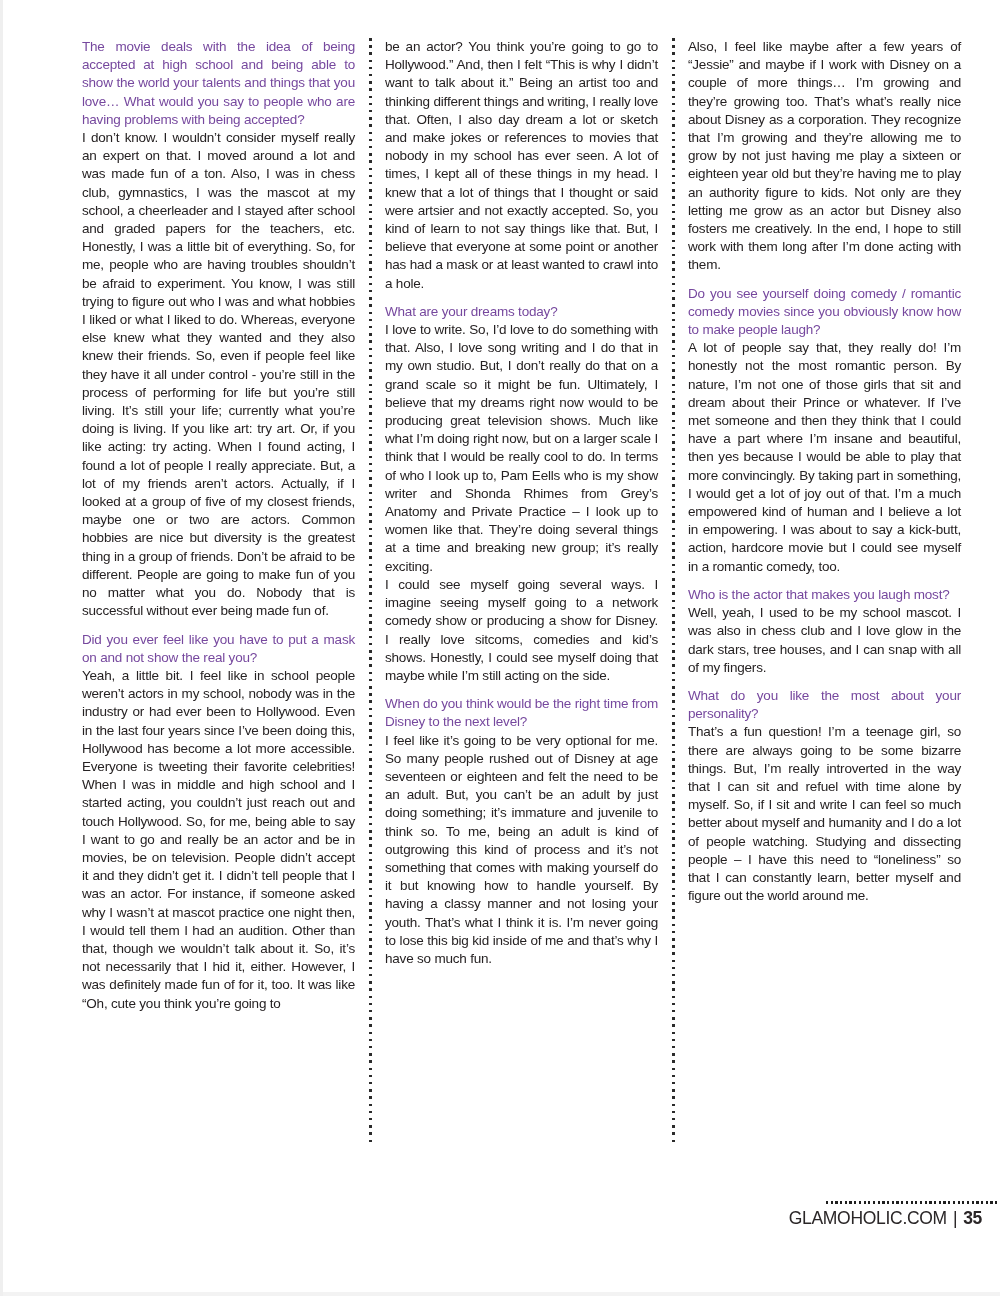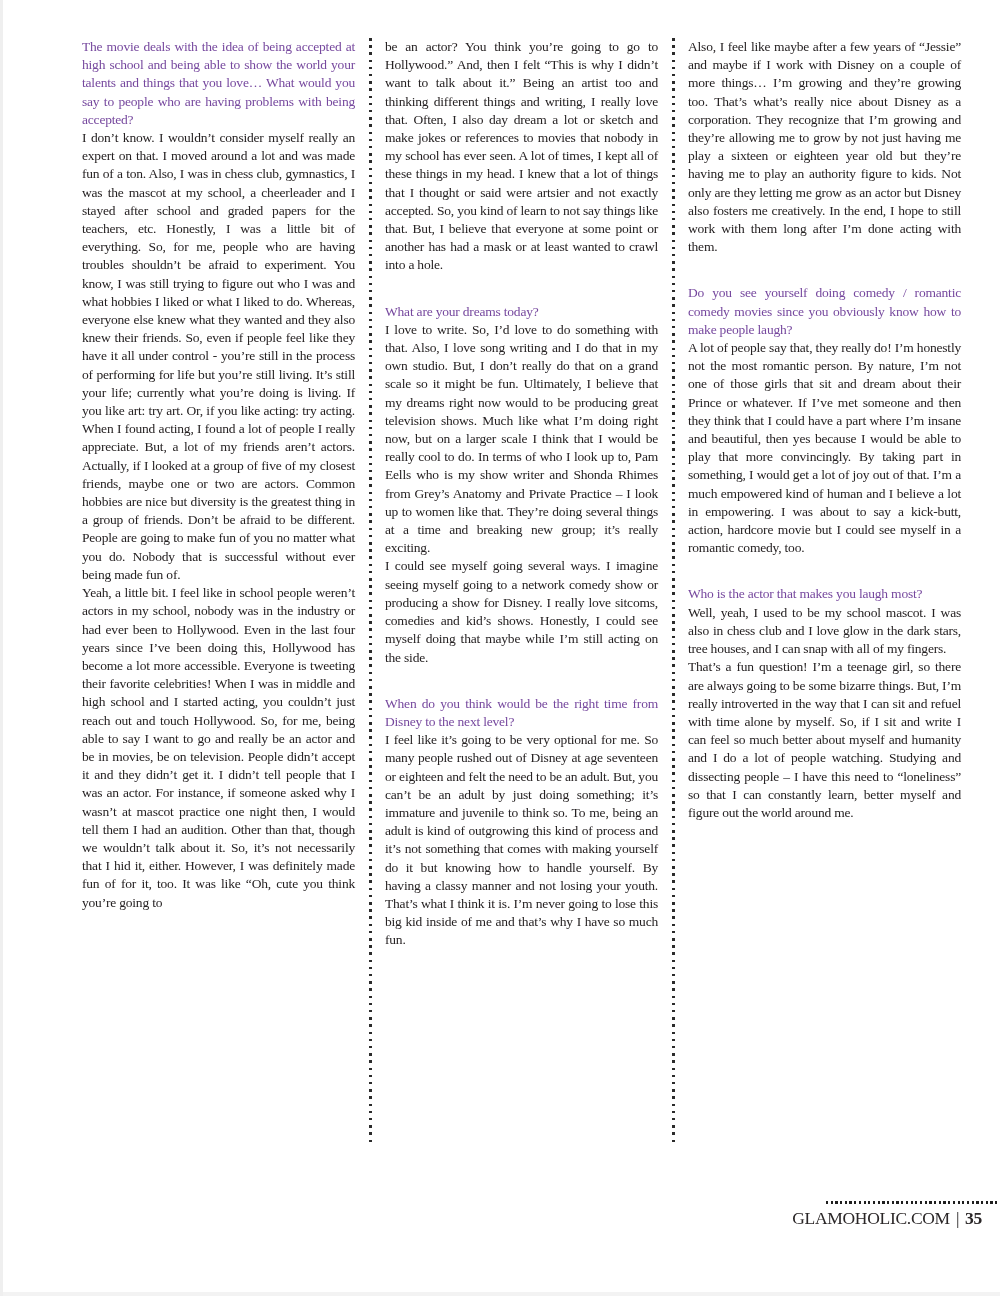--- a/index.html
+++ b/index.html
@@ -2,21 +2,21 @@
 <html lang="en" style="--q-color: #76489e; --body-color: #262223; --dot-color: #2b2b2b;"><head>
 <meta charset="utf-8">
 <style>
   html, body { margin: 0; padding: 0; background: #ffffff; }
   .page {
     position: relative;
     width: 1000px;
     height: 1296px;
     background: #ffffff;
     overflow: hidden;
-    font-family: Liberation Serif, serif;
+    font-family: Liberation Sans, sans-serif;
     box-shadow: inset 3px 0 0 #efefef, inset 0 -4px 0 #f3f3f3;
   }
   .columns {
     position: absolute;
     left: 82px;
     top: 38px;
     width: 880px;
     display: flex;
     align-items: flex-start;
   }
@@ -35,21 +35,21 @@
     height: 1105px;
     margin: 0 13.5px;
     background: repeating-linear-gradient(
       to bottom,
       var(--dot-color, #2b2b2b) 0px, var(--dot-color, #2b2b2b) 2.5px,
       transparent 2.5px, transparent 7.2px);
   }
   .col p { margin: 0; }
   .col p.question {
     color: var(--q-color, #76489e);
-    margin-top: 28px;
+    margin-top: 10px;
   }
   .col p:first-child { margin-top: 0; }
   .footer-rule {
     position: absolute;
     left: 826px;
     top: 1201px;
     width: 171px;
     height: 3px;
     background: repeating-linear-gradient(
       to right,
@@ -70,38 +70,40 @@
   .footer .pagenum { font-weight: bold; }
 </style>
 </head>
 <body>
 
 <div class="page">
   <div class="columns">
     <div class="col" id="col-0">
         <p class="question">The movie deals with the idea of being accepted at high school and being able to show the world your talents and things that you love… What would you say to people who are having problems with being accepted?</p>
         <p class="answer">I don’t know. I wouldn’t consider myself really an expert on that. I moved around a lot and was made fun of a ton. Also, I was in chess club, gymnastics, I was the mascot at my school, a cheerleader and I stayed after school and graded papers for the teachers, etc. Honestly, I was a little bit of everything. So, for me, people who are having troubles shouldn’t be afraid to experiment. You know, I was still trying to figure out who I was and what hobbies I liked or what I liked to do. Whereas, everyone else knew what they wanted and they also knew their friends. So, even if people feel like they have it all under control - you’re still in the process of performing for life but you’re still living. It’s still your life; currently what you’re doing is living. If you like art: try art. Or, if you like acting: try acting. When I found acting, I found a lot of people I really appreciate. But, a lot of my friends aren’t actors. Actually, if I looked at a group of five of my closest friends, maybe one or two are actors. Common hobbies are nice but diversity is the greatest thing in a group of friends. Don’t be afraid to be different. People are going to make fun of you no matter what you do. Nobody that is successful without ever being made fun of.</p>
+        <p class="question">Did you ever feel like you have to put a mask on and not show the real you?</p>
         <p class="answer">Yeah, a little bit. I feel like in school people weren’t actors in my school, nobody was in the industry or had ever been to Hollywood. Even in the last four years since I’ve been doing this, Hollywood has become a lot more accessible. Everyone is tweeting their favorite celebrities! When I was in middle and high school and I started acting, you couldn’t just reach out and touch Hollywood. So, for me, being able to say I want to go and really be an actor and be in movies, be on television. People didn’t accept it and they didn’t get it. I didn’t tell people that I was an actor. For instance, if someone asked why I wasn’t at mascot practice one night then, I would tell them I had an audition. Other than that, though we wouldn’t talk about it. So, it’s not necessarily that I hid it, either. However, I was definitely made fun of for it, too. It was like “Oh, cute you think you’re going to</p>
       </div>
     <div class="vsep"></div>
     <div class="col" id="col-1">
         <p class="answer">be an actor? You think you’re going to go to Hollywood.” And, then I felt “This is why I didn’t want to talk about it.” Being an artist too and thinking different things and writing, I really love that. Often, I also day dream a lot or sketch and make jokes or references to movies that nobody in my school has ever seen. A lot of times, I kept all of these things in my head. I knew that a lot of things that I thought or said were artsier and not exactly accepted. So, you kind of learn to not say things like that. But, I believe that everyone at some point or another has had a mask or at least wanted to crawl into a hole.</p>
         <p class="question">What are your dreams today?</p>
         <p class="answer">I love to write. So, I’d love to do something with that. Also, I love song writing and I do that in my own studio. But, I don’t really do that on a grand scale so it might be fun. Ultimately, I believe that my dreams right now would to be producing great television shows. Much like what I’m doing right now, but on a larger scale I think that I would be really cool to do. In terms of who I look up to, Pam Eells who is my show writer and Shonda Rhimes from Grey’s Anatomy and Private Practice – I look up to women like that. They’re doing several things at a time and breaking new group; it’s really exciting.</p>
         <p class="answer">I could see myself going several ways. I imagine seeing myself going to a network comedy show or producing a show for Disney. I really love sitcoms, comedies and kid’s shows. Honestly, I could see myself doing that maybe while I’m still acting on the side.</p>
         <p class="question">When do you think would be the right time from Disney to the next level?</p>
         <p class="answer">I feel like it’s going to be very optional for me. So many people rushed out of Disney at age seventeen or eighteen and felt the need to be an adult. But, you can’t be an adult by just doing something; it’s immature and juvenile to think so. To me, being an adult is kind of outgrowing this kind of process and it’s not something that comes with making yourself do it but knowing how to handle yourself. By having a classy manner and not losing your youth. That’s what I think it is. I’m never going to lose this big kid inside of me and that’s why I have so much fun.</p>
       </div>
     <div class="vsep"></div>
     <div class="col" id="col-2">
         <p class="answer">Also, I feel like maybe after a few years of “Jessie” and maybe if I work with Disney on a couple of more things… I’m growing and they’re growing too. That’s what’s really nice about Disney as a corporation. They recognize that I’m growing and they’re allowing me to grow by not just having me play a sixteen or eighteen year old but they’re having me to play an authority figure to kids. Not only are they letting me grow as an actor but Disney also fosters me creatively. In the end, I hope to still work with them long after I’m done acting with them.</p>
         <p class="question">Do you see yourself doing comedy / romantic comedy movies since you obviously know how to make people laugh?</p>
         <p class="answer">A lot of people say that, they really do! I’m honestly not the most romantic person. By nature, I’m not one of those girls that sit and dream about their Prince or whatever. If I’ve met someone and then they think that I could have a part where I’m insane and beautiful, then yes because I would be able to play that more convincingly. By taking part in something, I would get a lot of joy out of that. I’m a much empowered kind of human and I believe a lot in empowering. I was about to say a kick-butt, action, hardcore movie but I could see myself in a romantic comedy, too.</p>
         <p class="question">Who is the actor that makes you laugh most?</p>
         <p class="answer">Well, yeah, I used to be my school mascot. I was also in chess club and I love glow in the dark stars, tree houses, and I can snap with all of my fingers.</p>
+        <p class="question">What do you like the most about your personality?</p>
         <p class="answer">That’s a fun question! I’m a teenage girl, so there are always going to be some bizarre things. But, I’m really introverted in the way that I can sit and refuel with time alone by myself. So, if I sit and write I can feel so much better about myself and humanity and I do a lot of people watching. Studying and dissecting people – I have this need to “loneliness” so that I can constantly learn, better myself and figure out the world around me.</p>
       </div>
   </div>
 
   <div class="footer-rule"></div>
   <div class="footer">
     <span>GLAMOHOLIC.COM</span><span class="divider">|</span><span class="pagenum">35</span>
   </div>
 </div>
 

